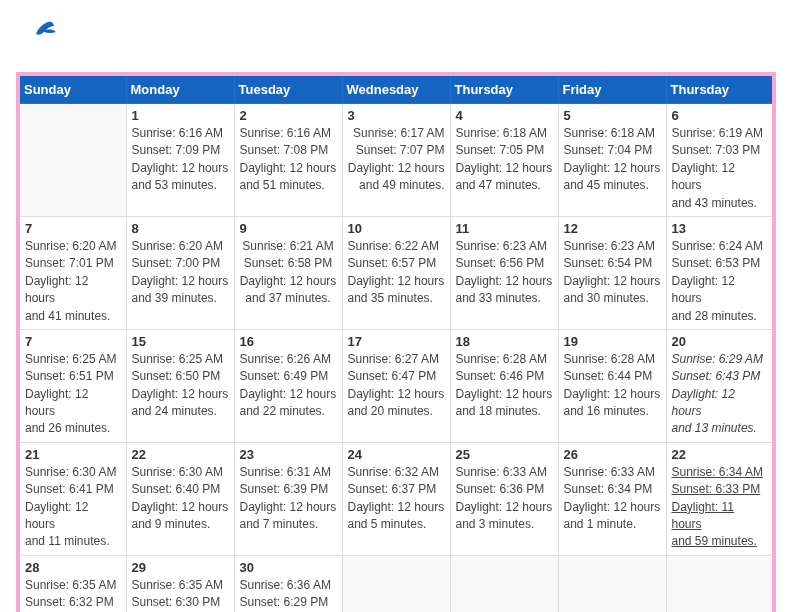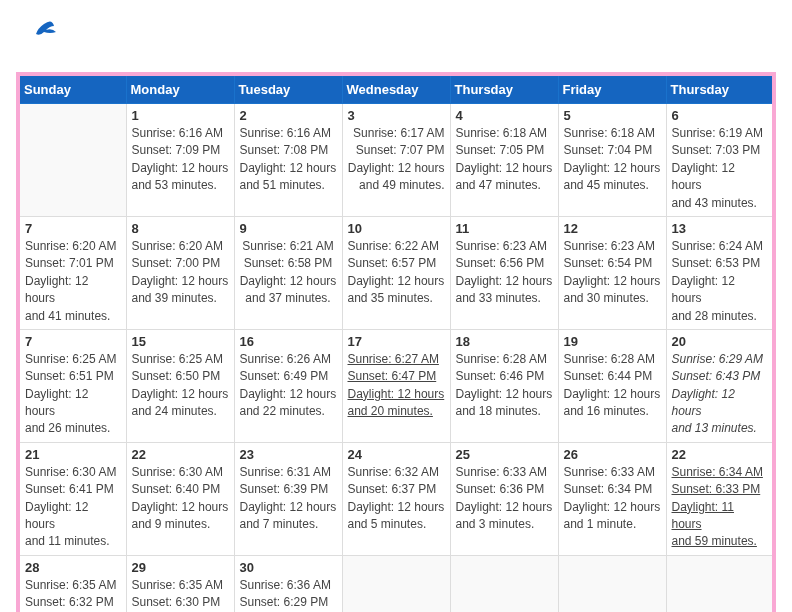--- a/index.html
+++ b/index.html
@@ -220,21 +220,21 @@
         </td>
         <td>
           <div class="day-number">16</div>
           <div class="day-info" style="white-space: pre-line;">Sunrise: 6:26 AM
 Sunset: 6:49 PM
 Daylight: 12 hours
 and 22 minutes.</div>
         </td>
         <td>
           <div class="day-number">17</div>
-          <div class="day-info" style="white-space: pre-line; text-decoration: underline;">Sunrise: 6:27 AM
+          <div class="day-info" style="white-space: pre-line;">Sunrise: 6:27 AM
 Sunset: 6:47 PM
 Daylight: 12 hours
 and 20 minutes.</div>
         </td>
         <td>
           <div class="day-number">18</div>
           <div class="day-info" style="white-space: pre-line;">Sunrise: 6:28 AM
 Sunset: 6:46 PM
 Daylight: 12 hours
 and 18 minutes.</div>

